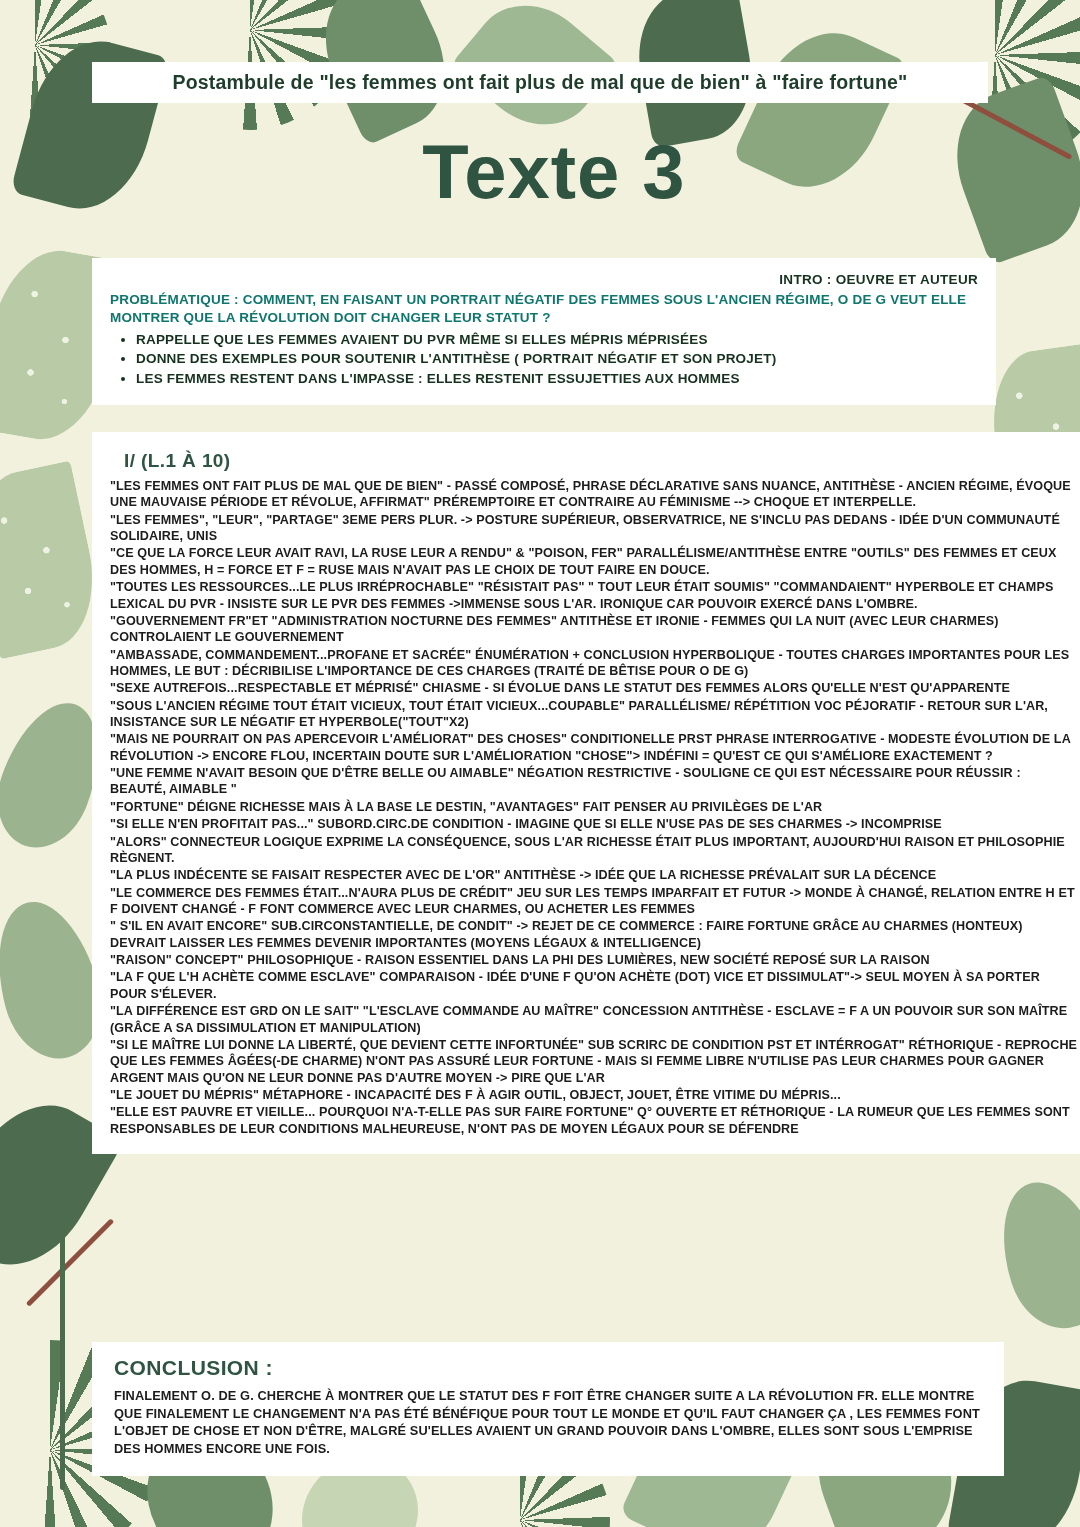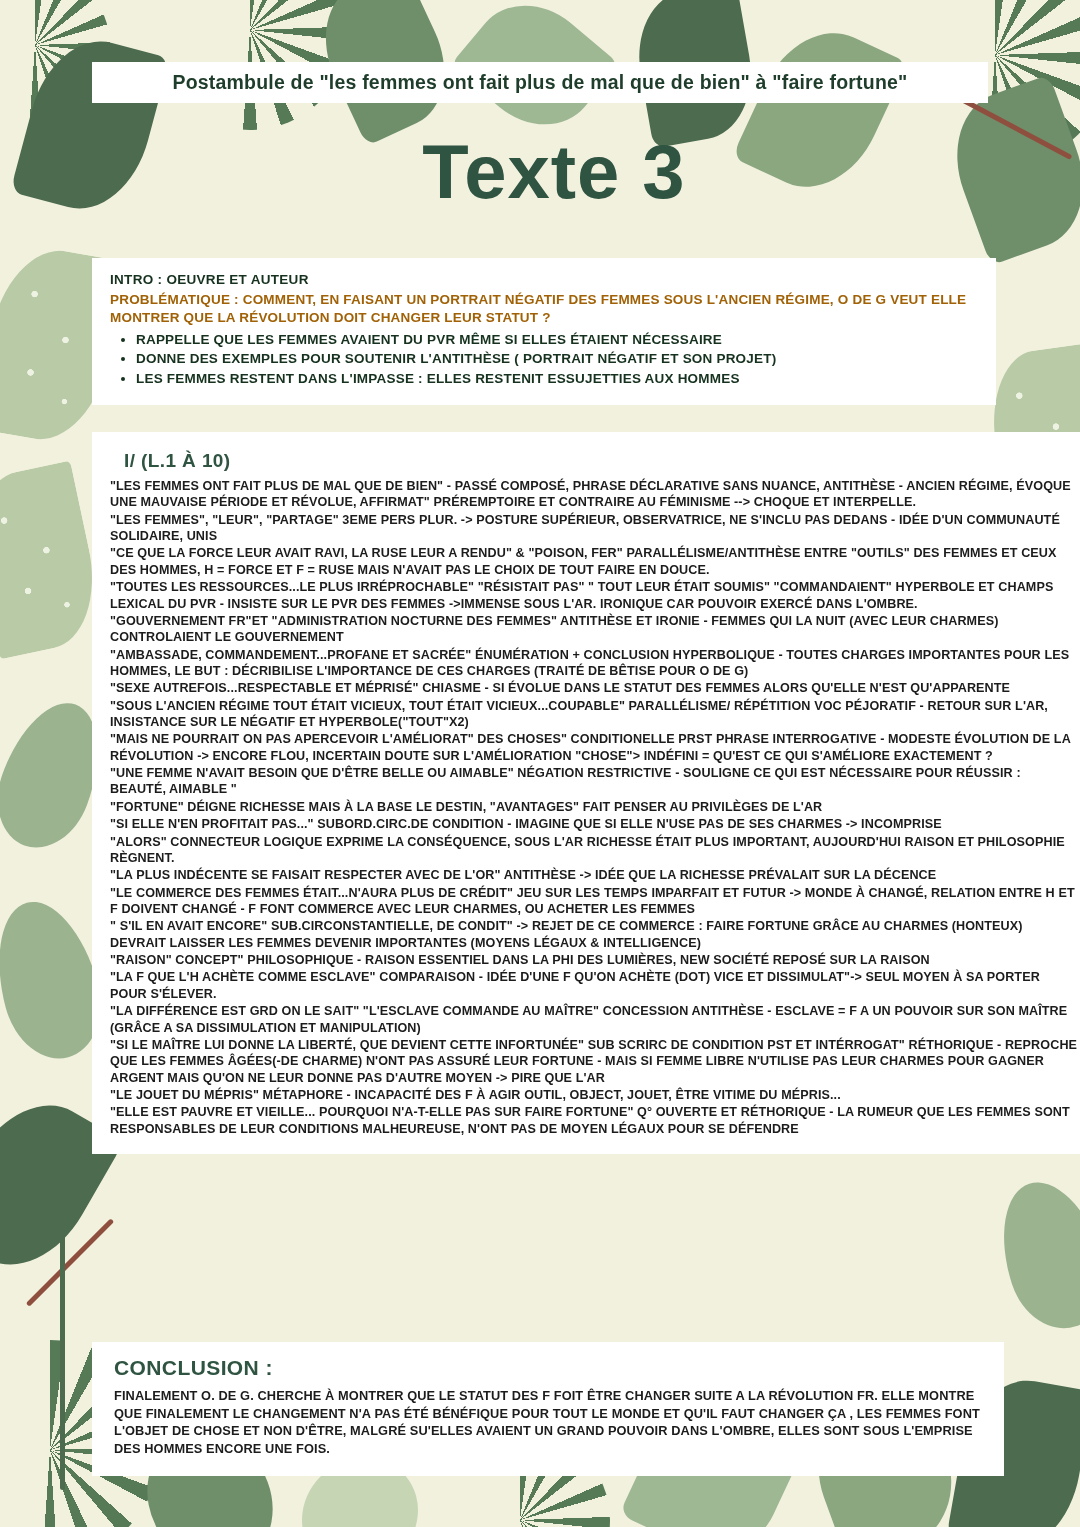--- a/index.html
+++ b/index.html
@@ -117,25 +117,26 @@
     background: #ffffff;
     padding: 14px 18px 16px 18px;
     box-sizing: border-box;
   }
   .intro-box .h {
     font-size: 13.5px;
     font-weight: bold;
     color: #16321f;
     letter-spacing: .3px;
     margin-bottom: 4px;
+    text-align: right;
   }
   .intro-box .p {
     font-size: 13.5px;
     font-weight: bold;
-    color: #a16207;
+    color: #0f766e;
     line-height: 1.33;
     letter-spacing: .2px;
     margin-bottom: 3px;
   }
   .intro-box ul {
     margin: 2px 0 0 0;
     padding-left: 26px;
   }
   .intro-box li {
     font-size: 13.5px;
@@ -238,21 +239,21 @@
 <div class="page">
 
   <div class="title-banner">Postambule de "les femmes ont fait plus de mal que de bien" à "faire fortune"</div>
 
   <div class="big-title">Texte 3</div>
 
   <div class="intro-box">
     <div class="h">INTRO : OEUVRE ET AUTEUR</div>
     <div class="p">PROBLÉMATIQUE : COMMENT, EN FAISANT UN PORTRAIT NÉGATIF DES FEMMES SOUS L'ANCIEN RÉGIME, O DE G VEUT ELLE MONTRER QUE LA RÉVOLUTION DOIT CHANGER LEUR STATUT ?</div>
     <ul>
-      <li>RAPPELLE QUE LES FEMMES AVAIENT DU PVR MÊME SI ELLES ÉTAIENT NÉCESSAIRE</li>
+      <li>RAPPELLE QUE LES FEMMES AVAIENT DU PVR MÊME SI ELLES MÉPRIS MÉPRISÉES</li>
       <li>DONNE DES EXEMPLES POUR SOUTENIR L'ANTITHÈSE ( PORTRAIT NÉGATIF ET SON PROJET)</li>
       <li>LES FEMMES RESTENT DANS L'IMPASSE : ELLES RESTENIT ESSUJETTIES AUX HOMMES</li>
     </ul>
   </div>
 
   <div class="body-box">
 
     <div class="sec-title first">I/ (L.1 À 10)</div>
     <div class="line">"LES FEMMES ONT FAIT PLUS DE MAL QUE DE BIEN" - PASSÉ COMPOSÉ, PHRASE DÉCLARATIVE SANS NUANCE, ANTITHÈSE - ANCIEN RÉGIME, ÉVOQUE UNE MAUVAISE PÉRIODE ET RÉVOLUE, AFFIRMAT" PRÉREMPTOIRE ET CONTRAIRE AU FÉMINISME --&gt; CHOQUE ET INTERPELLE.</div>
     <div class="line">"LES FEMMES", "LEUR", "PARTAGE" 3EME PERS PLUR. -&gt; POSTURE SUPÉRIEUR, OBSERVATRICE, NE S'INCLU PAS DEDANS - IDÉE D'UN COMMUNAUTÉ SOLIDAIRE, UNIS</div>

